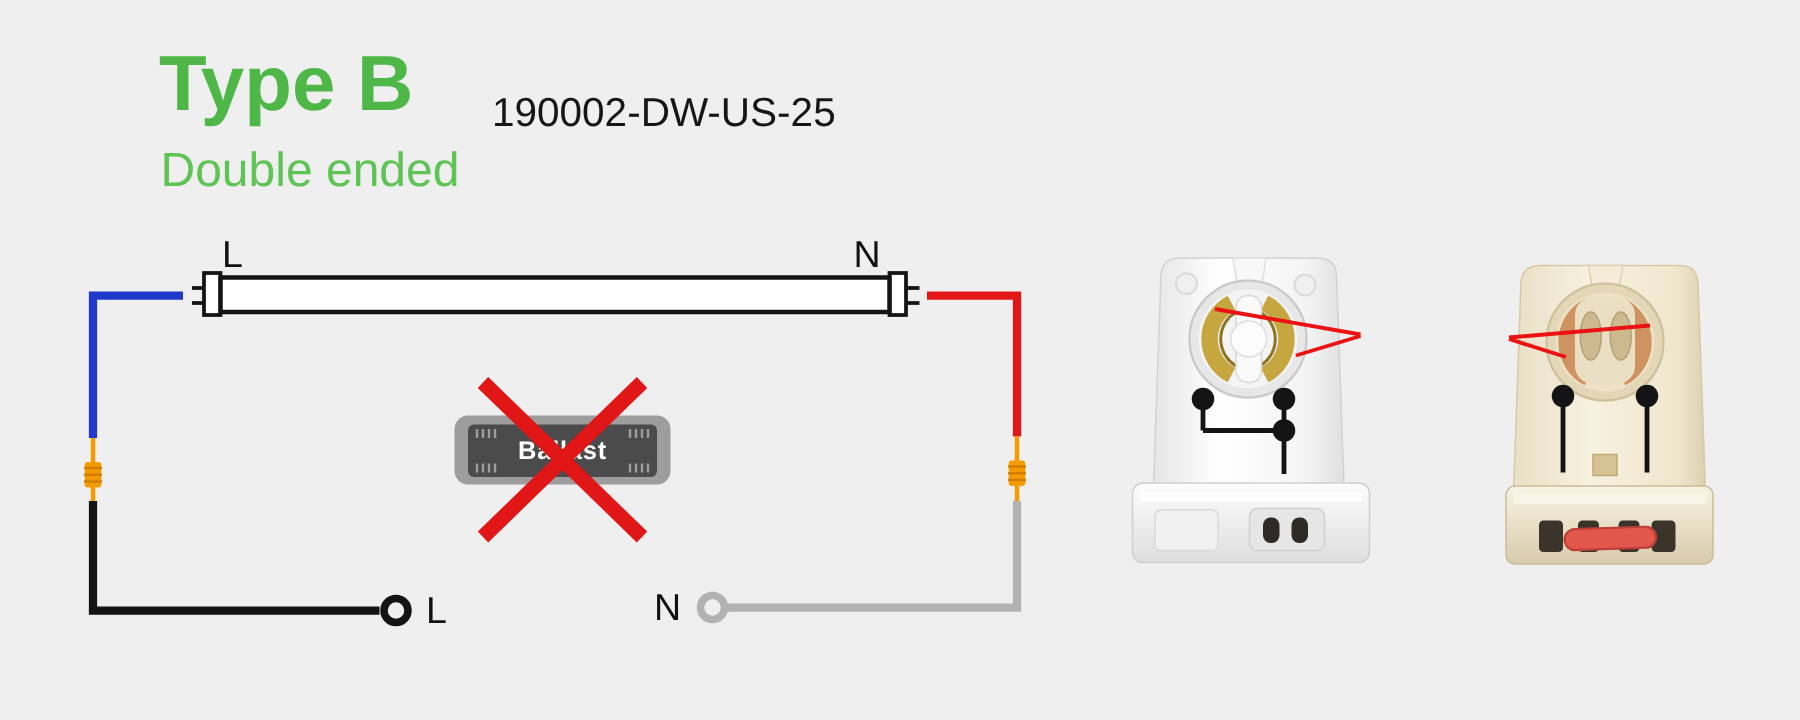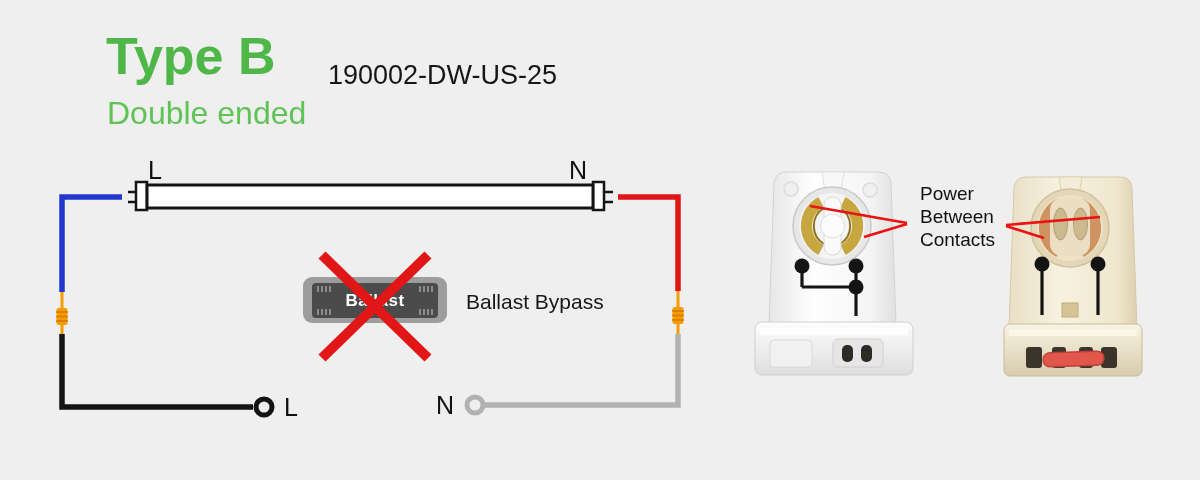--- a/index.html
+++ b/index.html
@@ -188,26 +188,24 @@
   </svg>
 
   <div class="txt type-title">Type B</div>
   <div class="txt subtype">Double ended</div>
   <div class="txt model">190002-DW-US-25</div>
 
   <div class="txt pinlab l-top layer-text">L</div>
   <div class="txt pinlab n-top layer-text">N</div>
 
   <div class="txt ballast-label layer-text">Ballast</div>
-  <div class="txt ballast-caption layer-text">Ballast Bypass</div>
 
   <div class="txt pinlab l-bot layer-text">L</div>
   <div class="txt pinlab n-bot layer-text">N</div>
 
-  <div class="txt contacts-note layer-text">Power Between Contacts</div>
 
   <svg class="layer-top" width="1200" height="480" viewBox="0 0 1200 480">
     <g stroke="#e11616" stroke-width="10">
       <line x1="322" y1="255" x2="428" y2="358"></line>
       <line x1="428" y1="255" x2="322" y2="358"></line>
     </g>
   </svg>
 
 </div>
 

